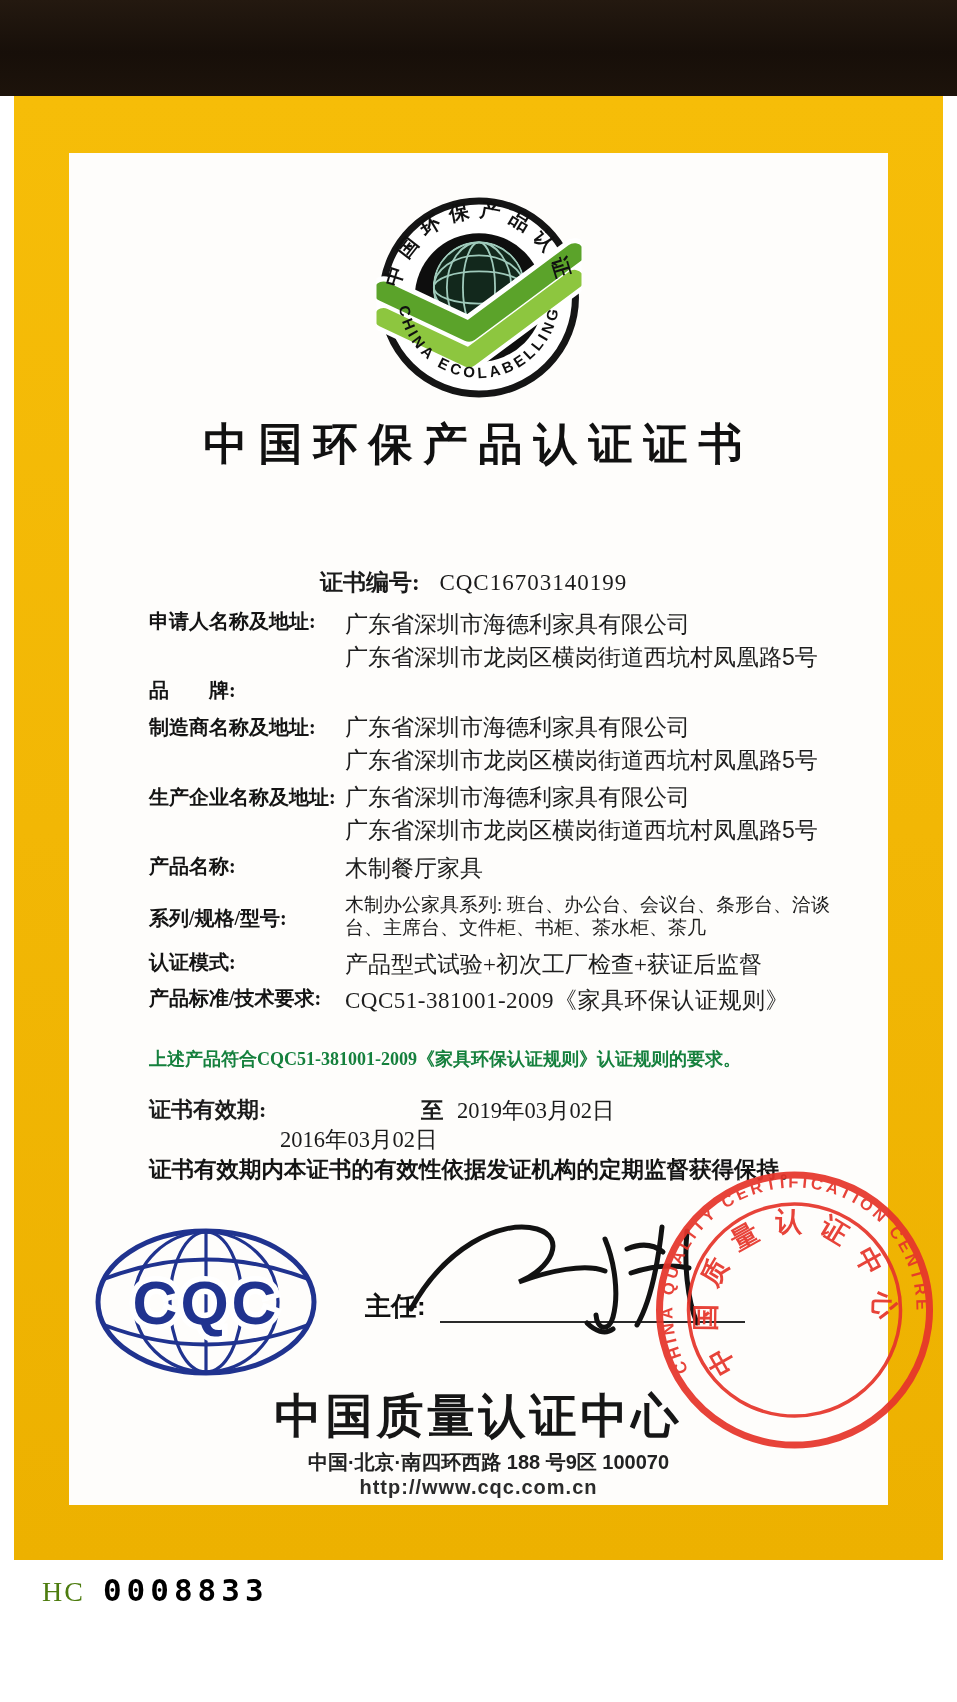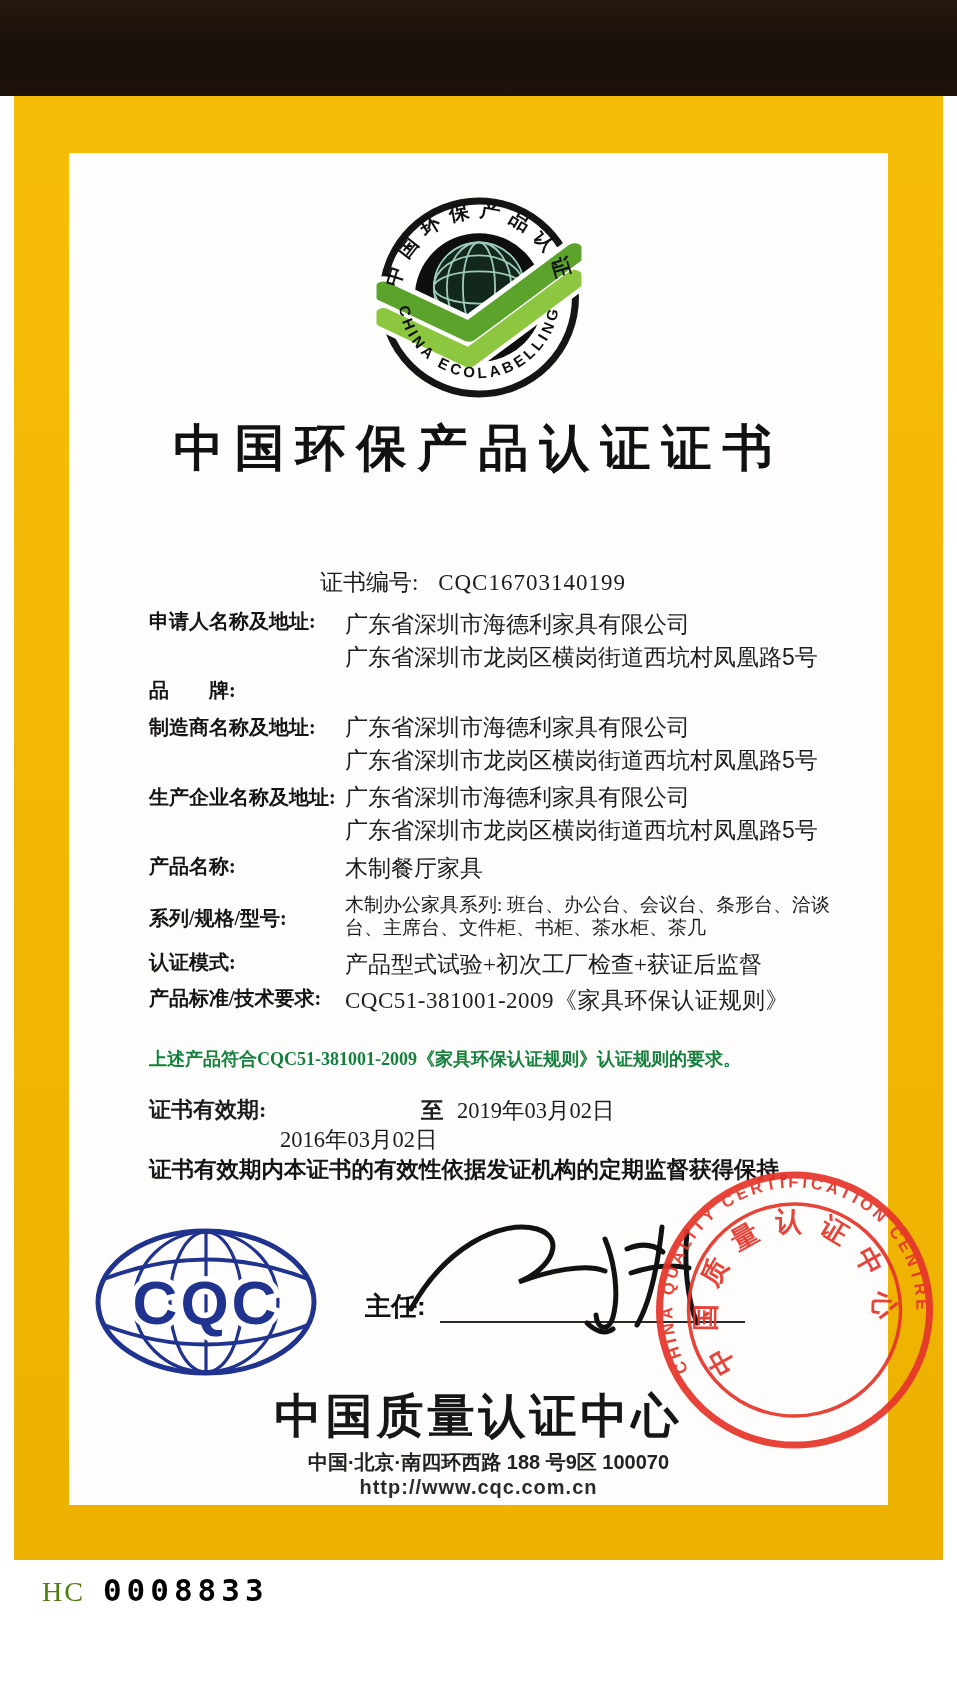--- a/index.html
+++ b/index.html
@@ -6,25 +6,25 @@
   .page{position:relative;width:957px;height:1702px;background:#ffffff;overflow:hidden;
         font-family:"Liberation Serif",serif;color:#1b1b1b;}
   .top-band{position:absolute;left:0;top:0;width:957px;height:96px;
         background:linear-gradient(180deg,#241910 0%,#170f09 55%,#1d130b 100%);}
   .frame{position:absolute;left:14px;top:96px;width:929px;height:1464px;
         background:linear-gradient(180deg,#f6bd08 0%,#f2b705 50%,#edb100 100%);}
   .paper{position:absolute;left:55px;top:57px;width:819px;height:1352px;background:#fefdfb;}
 
   .logo-wrap{position:absolute;left:50%;top:42px;transform:translateX(-50%);}
   .title{position:absolute;left:0;right:0;top:262px;text-align:center;
-        font-family:"Liberation Sans",sans-serif;font-weight:700;font-size:50px;
+        font-family:"Liberation Sans",sans-serif;font-weight:700;font-size:44px;
         letter-spacing:11px;color:#111;white-space:nowrap;}
 
   .certno{position:absolute;left:251px;top:414px;font-size:23px;white-space:nowrap;}
-  .certno .lab{font-weight:400;text-align:center;}
+  .certno .lab{font-weight:700;text-align:center;}
   .certno .val{font-family:"Liberation Serif",serif;letter-spacing:1px;margin-left:14px;}
 
   .flabel{position:absolute;left:80px;font-weight:700;font-size:20px;white-space:nowrap;color:#141414;}
   .fval{position:absolute;left:276px;font-size:23px;font-family:"Liberation Sans",sans-serif;color:#1e1e1e;}
   .fval.two{line-height:33px;}
   .fval.kai{font-family:"Liberation Serif",serif;}
   .fval.small{font-size:19px;line-height:23px;width:505px;font-family:"Liberation Serif",serif;}
   .fval.code{font-family:"Liberation Serif",serif;letter-spacing:0.5px;}
 
   .statement{position:absolute;left:80px;top:872px;width:748px;font-size:18px;line-height:33px;

